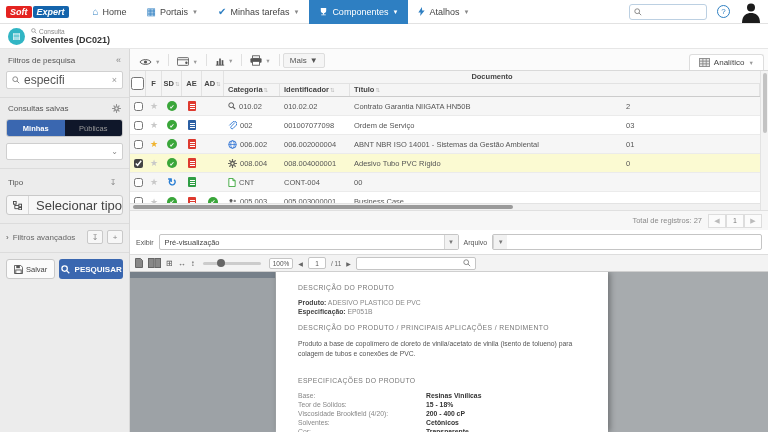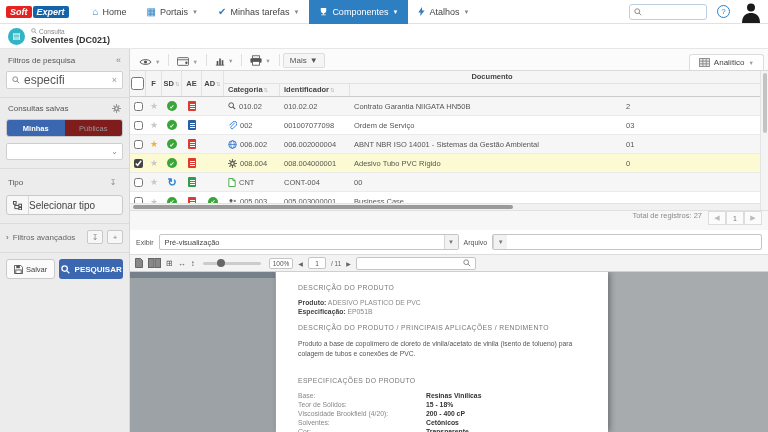--- a/index.html
+++ b/index.html
@@ -29,26 +29,26 @@
   .main{display:flex;height:383px}
   .sidebar{width:130px;background:#ececec;border-right:1px solid #d8d8d8;font-size:8px;color:#555;display:flex;flex-direction:column}
   .sb-row{display:flex;align-items:center;justify-content:space-between;padding:6px 8px 4px 8px}
   .sb-title{font-size:8px;color:#555}
   .sb-collapse{color:#888;cursor:pointer;font-size:9px}
   .sb-search{display:flex;align-items:center;background:#fff;border:1px solid #d0d0d0;border-radius:2px;margin:2px 6px 8px 6px;height:18px;padding:0 5px;gap:4px}
   .sb-search input{border:none;outline:none;flex:1;font-size:12px;color:#555;min-width:0}
   .sb-search .clear{color:#999;cursor:pointer;font-size:9px}
   .sb-sec{border-top:1px solid #dcdcdc}
   .tabs{display:flex;margin:2px 6px 6px 6px;border:1px solid #c9c9c9;border-radius:3px;overflow:hidden;height:18px}
-  .tab{flex:1;display:flex;align-items:center;justify-content:center;font-size:7.5px;cursor:pointer;background:#7f1d1d;color:#999}
+  .tab{flex:1;display:flex;align-items:center;justify-content:center;font-size:7.5px;cursor:pointer;background:#0f172a;color:#999}
   .tab.active{background:#3a67b0;color:#fff;font-weight:bold}
   .sb-select{display:flex;align-items:center;justify-content:flex-end;background:#fff;border:1px solid #cfcfcf;border-radius:2px;margin:0 6px 8px 6px;height:17px;padding:0 4px;color:#888;cursor:pointer}
   .sb-btn{display:flex;align-items:center;background:#f7f7f7;border:1px solid #c9c9c9;border-radius:3px;margin:2px 6px 8px 6px;height:20px;cursor:pointer}
   .sb-btn .bico{width:22px;display:flex;justify-content:center;border-right:1px solid #d8d8d8;align-self:stretch;align-items:center}
-  .sb-btn .blab{flex:1;text-align:left;font-size:10px;color:#444}
+  .sb-btn .blab{flex:1;text-align:right;font-size:13px;color:#444}
   .adv-row{display:flex;align-items:center;gap:4px;padding:6px 6px}
   .adv-row .lbl{flex:1;color:#666;cursor:pointer}
   .mini-btn{width:16px;height:14px;border:1px solid #c9c9c9;border-radius:2px;background:#f7f7f7;display:flex;align-items:center;justify-content:center;color:#888;font-size:8px;cursor:pointer}
   .sb-actions{display:flex;gap:4px;padding:6px;border-top:1px solid #dcdcdc;margin-top:2px}
   .save-btn{display:flex;align-items:center;gap:3px;border:1px solid #c9c9c9;background:#fbfbfb;border-radius:3px;font-size:7.5px;color:#444;padding:0 7px;height:20px;cursor:pointer}
   .search-btn{flex:1;display:flex;align-items:center;justify-content:center;gap:5px;background:#3a67b0;color:#fff;font-weight:bold;font-size:8px;border:none;border-radius:3px;height:20px;cursor:pointer}
   
   .content{flex:1;display:flex;flex-direction:column;background:#7f1d1d;min-width:0}
   .ctoolbar{height:22px;display:flex;align-items:flex-end;padding:2px 4px 0 4px;background:#fbfbfb;border-bottom:1px solid #d9d9d9;gap:2px}
   .tb-btn{display:flex;align-items:center;gap:3px;padding:2px 5px;margin-bottom:2px;border-radius:2px;cursor:pointer;color:#555}
@@ -83,21 +83,21 @@
   .fico::after{content:"";position:absolute;left:1.5px;top:3px;width:5px;height:1px;background:#fff;box-shadow:0 2px 0 #fff,0 4px 0 #fff}
   .fico.pdf{background:#de3a2f}
   .fico.doc{background:#2b5fa3}
   .fico.xls{background:#2f9e44}
   .clip-row{height:11px;overflow:hidden}
   .clip-row .grow{border-bottom:none}
   .hscroll{height:7px;background:#f1f1f1;border-top:1px solid #e3e3e3;display:flex;align-items:center;padding:0 3px}
   .hthumb{width:380px;height:4px;background:#9a9a9a;border-radius:2px}
   .vscroll{width:8px;background:#f4f4f4;border-left:1px solid #e3e3e3;display:flex;flex-direction:column;align-items:center;padding-top:2px}
   .vthumb{width:4px;height:60px;background:#c3c3c3;border-radius:2px}
-  .gfooter{height:20px;display:flex;justify-content:flex-end;gap:6px;background:#f7f7f7;border-top:1px solid #e0e0e0;padding-right:6px;font-size:7.5px;color:#8a8a8a}
+  .gfooter{height:20px;display:flex;align-items:center;justify-content:flex-end;gap:6px;background:#f7f7f7;border-top:1px solid #e0e0e0;padding-right:6px;font-size:7.5px;color:#8a8a8a}
   .pager{display:flex}
   .pg{width:18px;height:14px;border:1px solid #ddd;background:#fbfbfb;display:flex;align-items:center;justify-content:center;color:#bbb;font-size:7px;cursor:pointer}
   .pg.num{color:#777}
   
   .preview-bar{display:flex;align-items:center;gap:5px;padding:4px 6px;background:#fff}
   .pv-label{font-size:7px;color:#555}
   .selectbox{display:flex;align-items:center;height:16px;border:1px solid #c5c5c5;border-radius:2px;background:#fff;font-size:7.5px;color:#444;cursor:pointer;overflow:hidden}
   .selectbox .sval{flex:1;padding:0 5px;white-space:nowrap;overflow:hidden}
   .selectbox .scaret{width:14px;align-self:stretch;display:flex;align-items:center;justify-content:center;background:#f2f2f2;border-left:1px solid #d5d5d5;color:#777;font-size:6px}
   .sel-display{width:300px}
@@ -369,20 +369,24 @@
             <div class="gh-group">Documento</div>
             <div class="gh-cols">
               <div class="hcell w-cat">
                   <span>Categoria</span>
                   <span class="sort">⇅</span>
                 </div>
               <div class="hcell w-id">
                   <span>Identificador</span>
                   <span class="sort">⇅</span>
                 </div>
+              <div class="hcell w-tit">
+                  <span>Título</span>
+                  <span class="sort">⇅</span>
+                </div>
             </div>
           </div>
         </div>
 
         <div class="grow">
           <div class="gcell w-cb">
               <input type="checkbox" style="">
             </div>
           <div class="gcell w-f">
               <span class="star">★</span>

